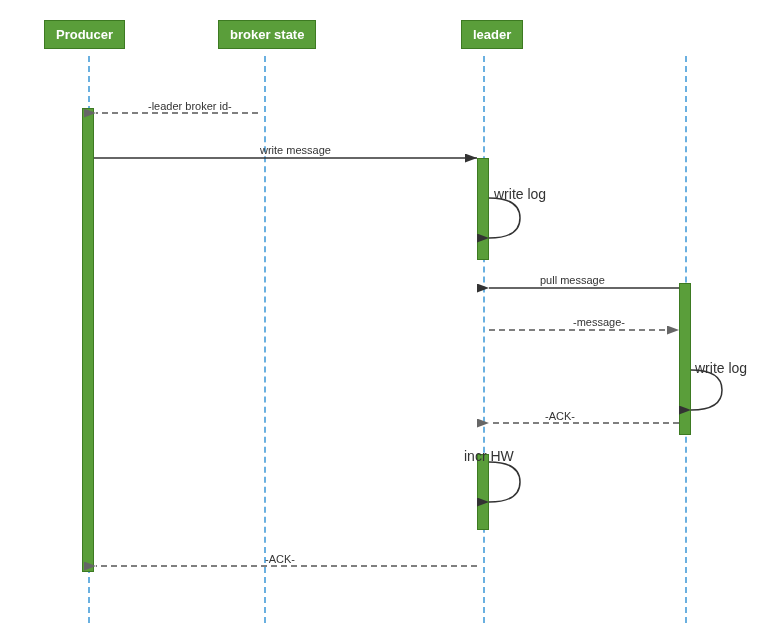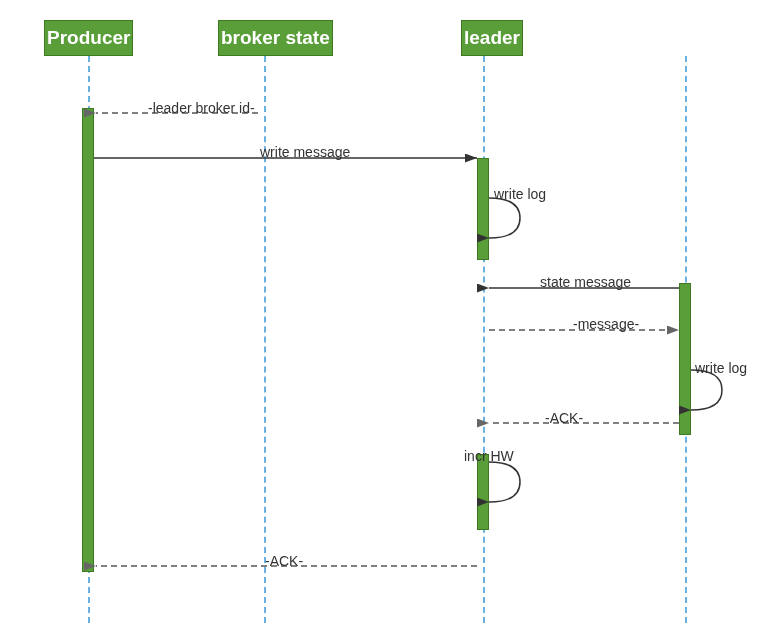--- a/index.html
+++ b/index.html
@@ -16,22 +16,22 @@
       position: relative;
       width: 778px;
       height: 633px;
     }
     .actor-box {
       position: absolute;
       top: 20px;
       background: #5a9e3a;
       color: #fff;
       font-weight: bold;
-      font-size: 19px;
-      padding: 6px 2px;
+      font-size: 13px;
+      padding: 6px 11px;
       border: 1.5px solid #3d7a22;
       text-align: right;
       white-space: nowrap;
     }
     .lifeline {
       position: absolute;
       top: 56px;
       width: 1px;
       bottom: 10px;
       border-left: 2px dashed #6ab0e0;
@@ -45,21 +45,21 @@
     svg.arrows {
       position: absolute;
       top: 0;
       left: 0;
       width: 778px;
       height: 633px;
       pointer-events: none;
     }
     .msg-label {
       position: absolute;
-      font-size: 14px;
+      font-size: 11px;
       color: #333;
       white-space: nowrap;
     }
     .act-label {
       position: absolute;
       font-size: 14px;
       color: #333;
       white-space: nowrap;
     }
   </style>
@@ -125,21 +125,21 @@
 
     <line x1="477" y1="566" x2="96" y2="566" stroke="#555" stroke-width="1.5" stroke-dasharray="6,4" marker-end="url(#arrowhead-left-dashed)"></line>
   </svg>
 
   <div class="msg-label" style="left:148px; top:100px;">-leader broker id-</div>
 
   <div class="msg-label" style="left:260px; top:144px;">write message</div>
 
   <div class="act-label" style="left:494px; top:186px;">write log</div>
 
-  <div class="msg-label" style="left:540px; top:274px;">state message</div>
+  <div class="msg-label" style="left:540px; top:274px;">pull message</div>
 
   <div class="msg-label" style="left:573px; top:316px;">-message-</div>
 
   <div class="act-label" style="left:695px; top:360px;">write log</div>
 
   <div class="msg-label" style="left:545px; top:410px;">-ACK-</div>
 
   <div class="act-label" style="left:464px; top:448px;">incr HW</div>
 
   <div class="msg-label" style="left:265px; top:553px;">-ACK-</div>

